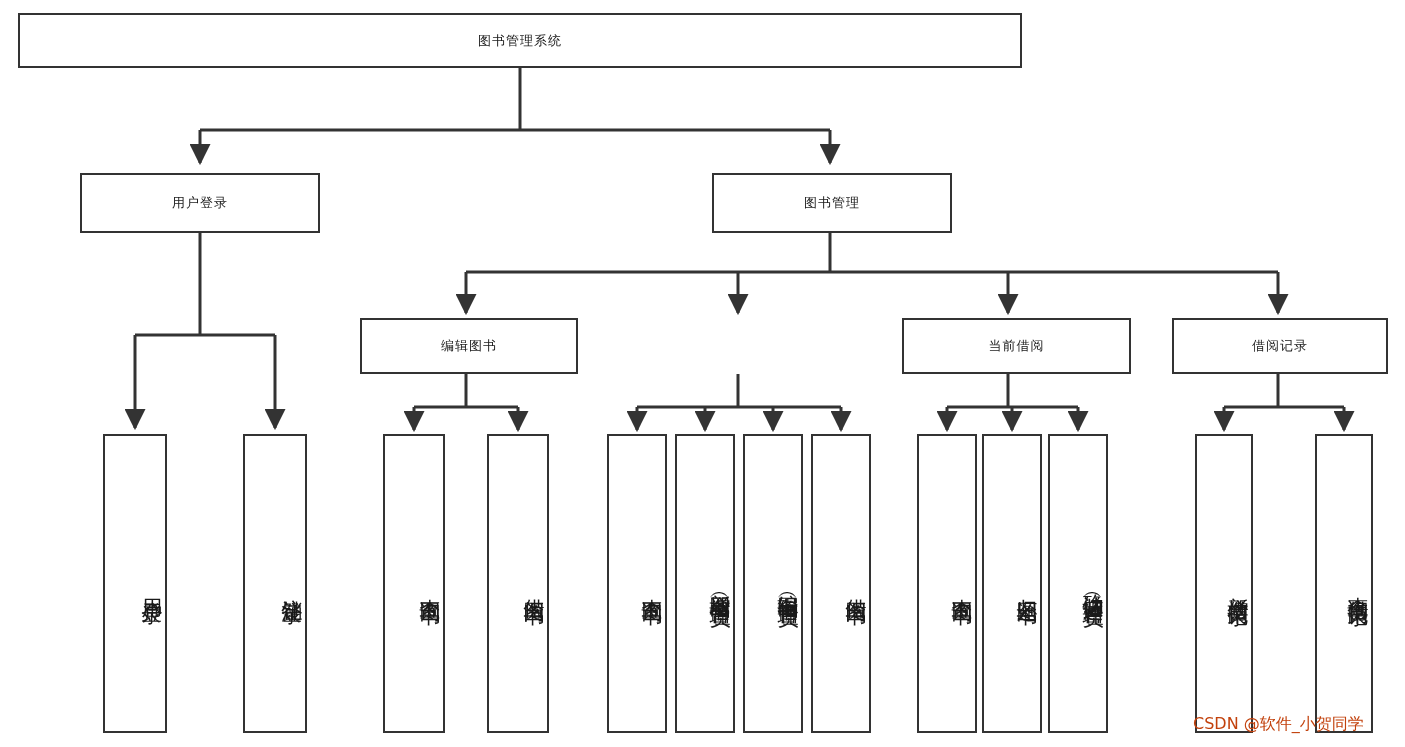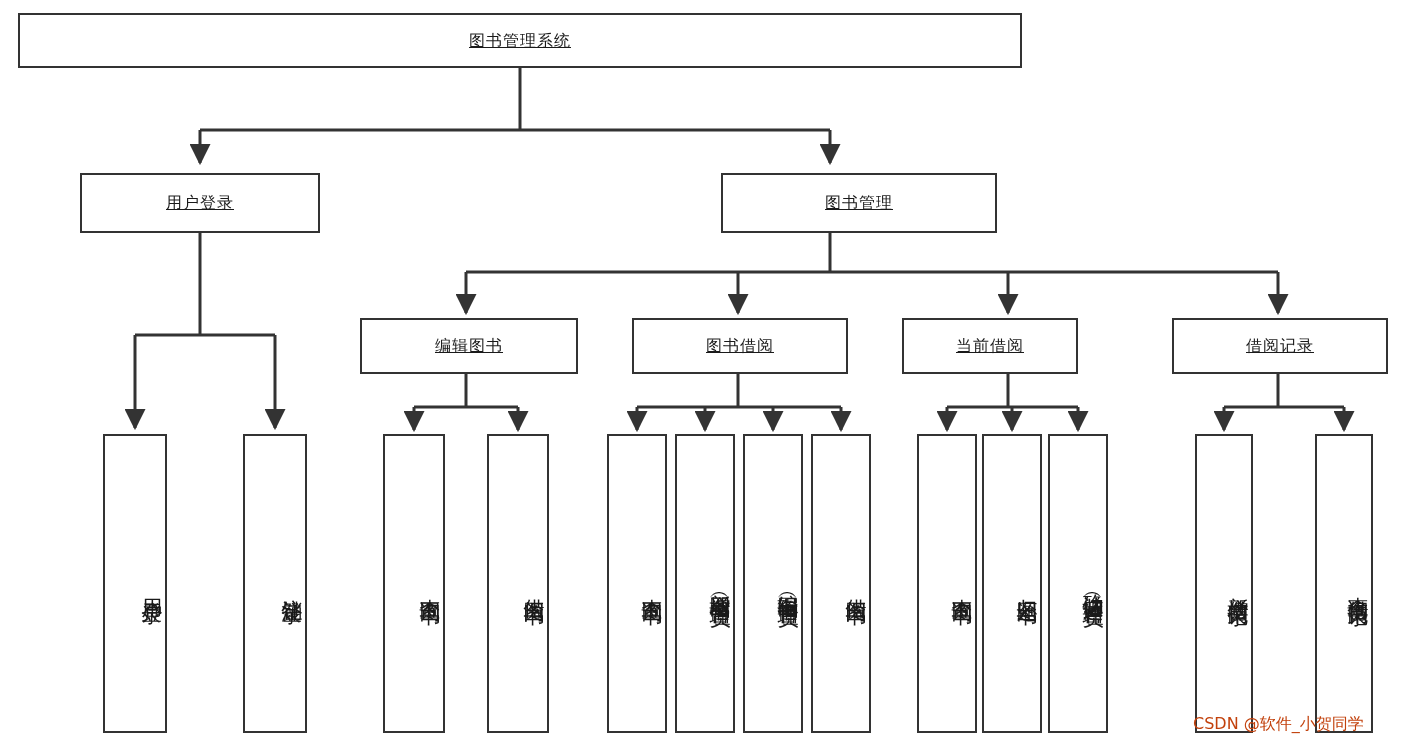--- a/index.html
+++ b/index.html
@@ -31,25 +31,24 @@
     box-sizing: border-box;
     background: #ffffff;
     border: 2px solid #333333;
     display: flex;
     align-items: center;
     justify-content: center;
     color: #1a1a1a;
     z-index: 2;
   }
   .node-h {
-    font-size: 16px;
+    font-size: 13px;
     letter-spacing: 1px;
     line-height: 1.2;
     white-space: nowrap;
-    text-decoration: underline;
   }
   .node-v {
     writing-mode: vertical-rl;
     text-orientation: upright;
     font-size: 21px;
     line-height: 1.25;
     letter-spacing: 2px;
     align-items: flex-start;
     justify-content: center;
     padding-top: 4px;
@@ -129,33 +128,30 @@
   </svg>
 
   <div class="node node-h" style="left:18px; top:13px; width:1004px; height:55px;">
     <span>图书管理系统</span>
   </div>
 
   <div class="node node-h" style="left:80px; top:173px; width:240px; height:60px;">
     <span>用户登录</span>
   </div>
 
-  <div class="node node-h" style="left:712px; top:173px; width:276px; height:60px;margin-left:9px;">
+  <div class="node node-h" style="left:712px; top:173px; width:240px; height:60px;">
     <span>图书管理</span>
   </div>
 
   <div class="node node-h" style="left:360px; top:318px; width:218px; height:56px;">
     <span>编辑图书</span>
   </div>
 
-  <div class="node node-h" style="left:632px; top:318px; width:216px; height:56px;">
-    <span>图书借阅</span>
-  </div>
-
-  <div class="node node-h" style="left:902px; top:318px; width:176px; height:56px;">
+
+  <div class="node node-h" style="left:902px; top:318px; width:229px; height:56px;">
     <span>当前借阅</span>
   </div>
 
   <div class="node node-h" style="left:1172px; top:318px; width:216px; height:56px;text-align:right;">
     <span>借阅记录</span>
   </div>
 
   <div class="node node-v" style="left:103px; top:434px; width:64px; height:299px;">
     <span class="vlabel">用户登录</span>
   </div>

